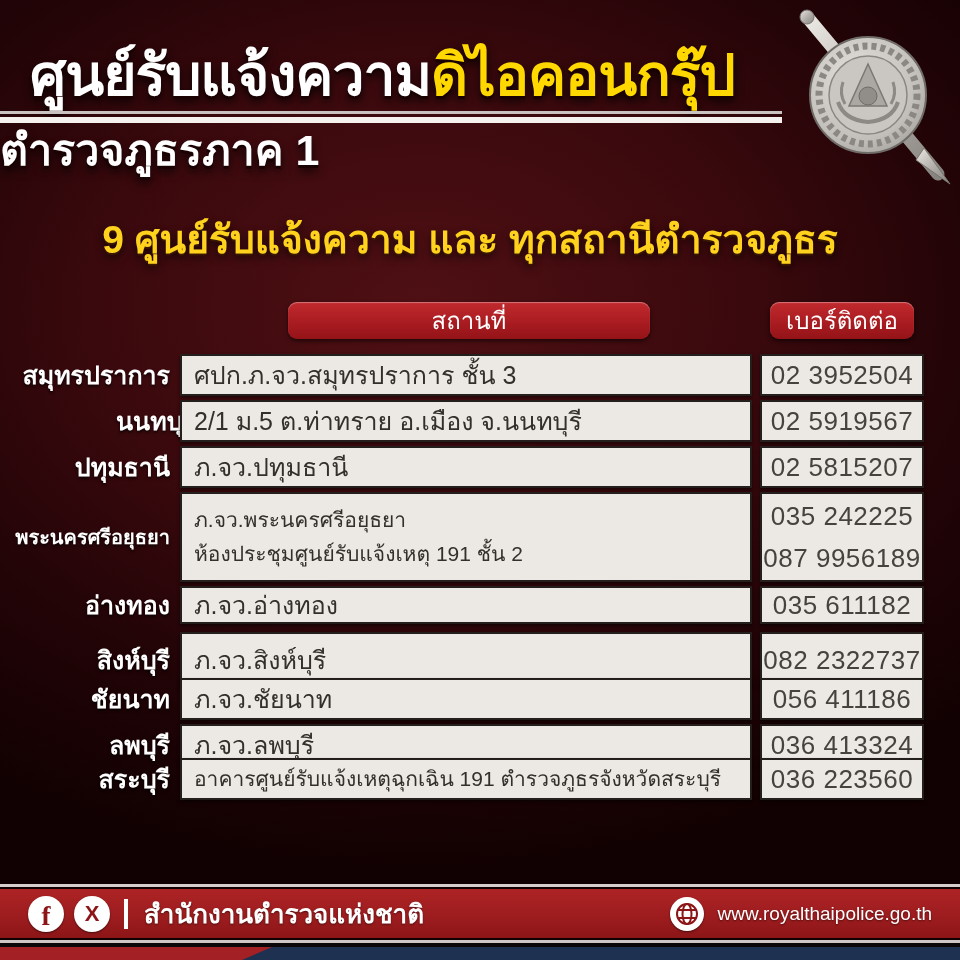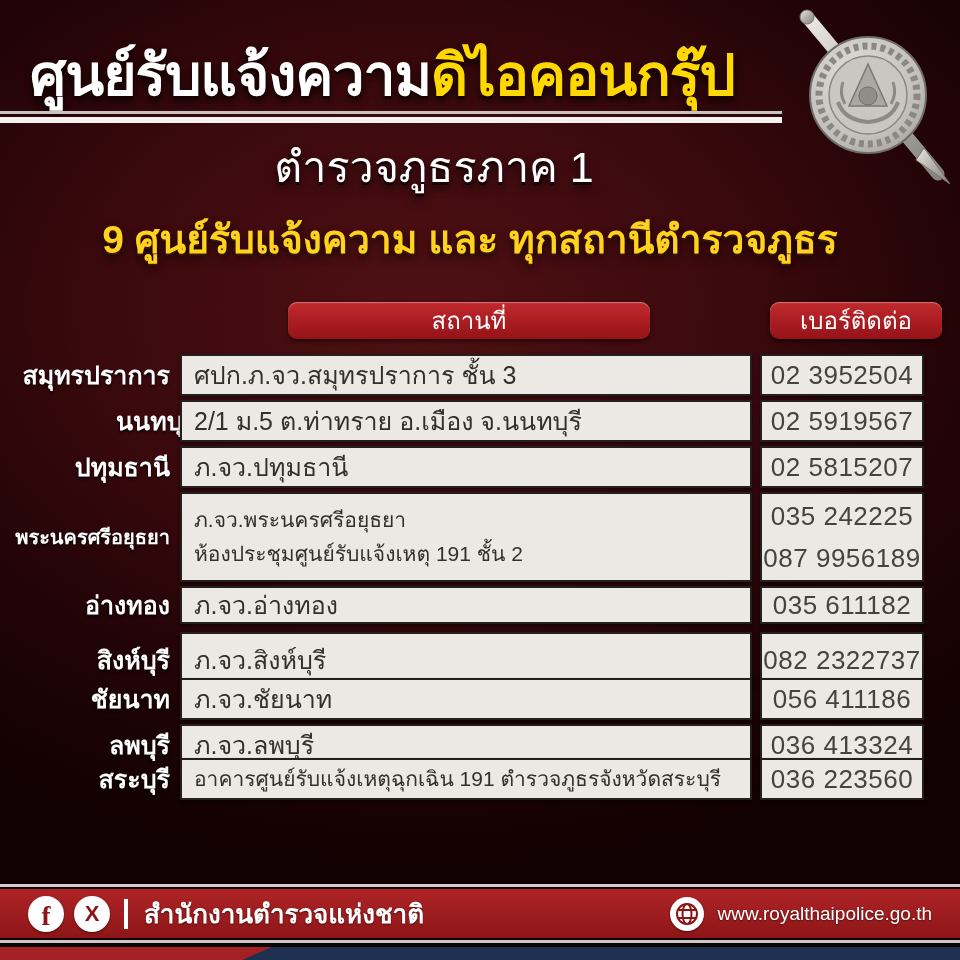--- a/index.html
+++ b/index.html
@@ -10,35 +10,35 @@
       radial-gradient(ellipse 780px 560px at 44% 32%, #4f1014 0%, #3a090d 42%, #230407 70%, #120102 100%);
   }
   
   .main-title{position:absolute;left:30px;top:30px;width:770px;font-size:57px;font-weight:bold;
     white-space:nowrap;letter-spacing:-1px;
     text-shadow:0 3px 0 #1a0202, 0 5px 10px rgba(0,0,0,.85);}
   .t-white{color:#ffffff;}
   .t-yellow{color:#ffd800;}
   .hr1{position:absolute;left:0;top:111px;width:782px;height:3px;background:#c9c2c0;}
   .hr2{position:absolute;left:0;top:117px;width:782px;height:6px;background:#f4f1ef;}
-  .region-title{position:absolute;left:0;top:133px;width:868px;text-align:center;
-    font-size:43px;font-weight:normal;color:#fff;
+  .region-title{position:absolute;left:0;top:116px;width:868px;text-align:left;
+    font-size:43px;font-weight:bold;color:#fff;
     text-shadow:0 3px 0 #1a0202, 0 6px 10px rgba(0,0,0,.8);}
   .subtitle{position:absolute;left:0;top:208px;width:940px;text-align:center;
     font-size:39px;font-weight:bold;color:#ffd21e;
     text-shadow:0 2px 0 #3a1802, 0 4px 8px rgba(0,0,0,.7);}
   
   .emblem{position:absolute;left:788px;top:2px;width:168px;height:186px;}
   
   .chip{position:absolute;top:302px;height:37px;border-radius:9px;
     background:linear-gradient(#c12a2e 0%, #a91c21 55%, #941317 100%);
     box-shadow:inset 0 1px 1px rgba(255,255,255,.35), 0 2px 4px rgba(0,0,0,.6);
     color:#fff;font-size:24px;display:flex;align-items:center;justify-content:center;}
   .chip-loc{left:288px;width:362px;}
-  .chip-phone{left:770px;width:172px;}
+  .chip-phone{left:770px;width:144px;}
   .trow{position:absolute;left:0;width:960px;}
   .prov{position:absolute;left:0;top:0;width:170px;height:100%;
     display:flex;align-items:center;justify-content:flex-end;
     color:#fff;font-weight:bold;text-shadow:0 2px 3px rgba(0,0,0,.75);white-space:nowrap;}
   .cell{position:absolute;top:0;height:100%;background:#ece9e4;
     border:2px solid #241f1c;box-sizing:border-box;
     display:flex;flex-direction:column;justify-content:center;
     box-shadow:0 2px 3px rgba(0,0,0,.5);}
   .loc{left:180px;width:572px;padding-left:12px;}
   .phone{left:760px;width:164px;align-items:center;}

